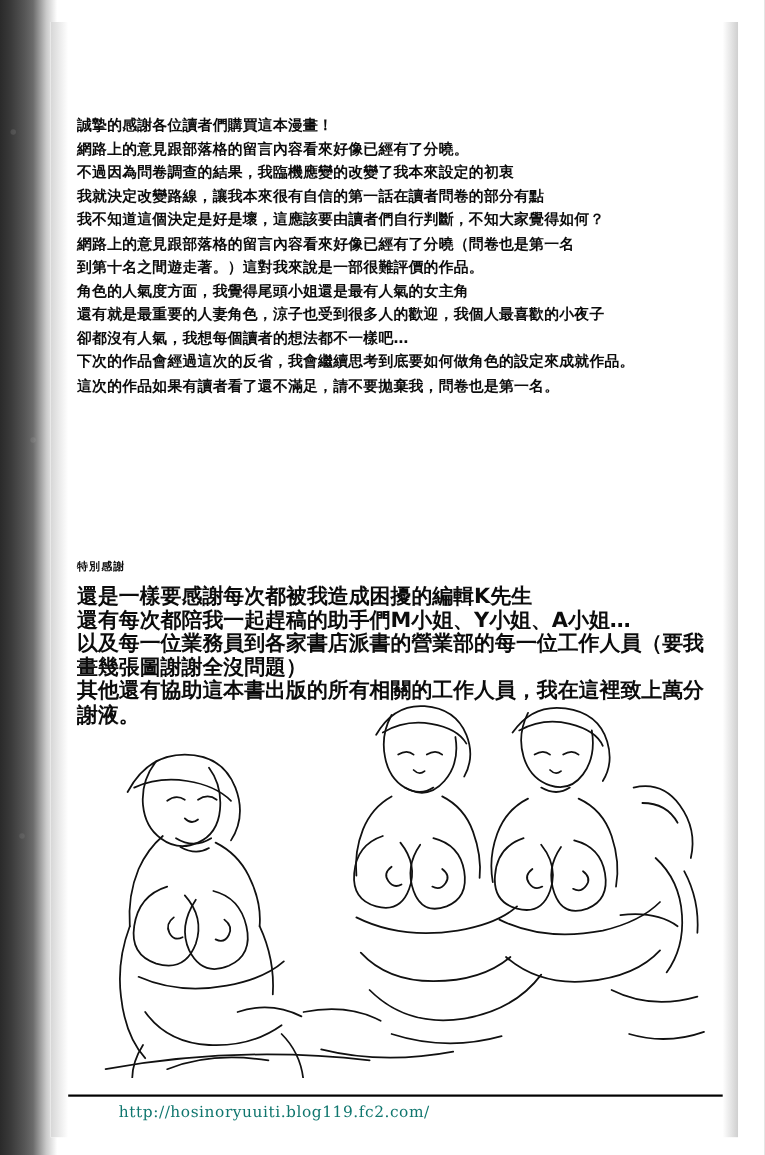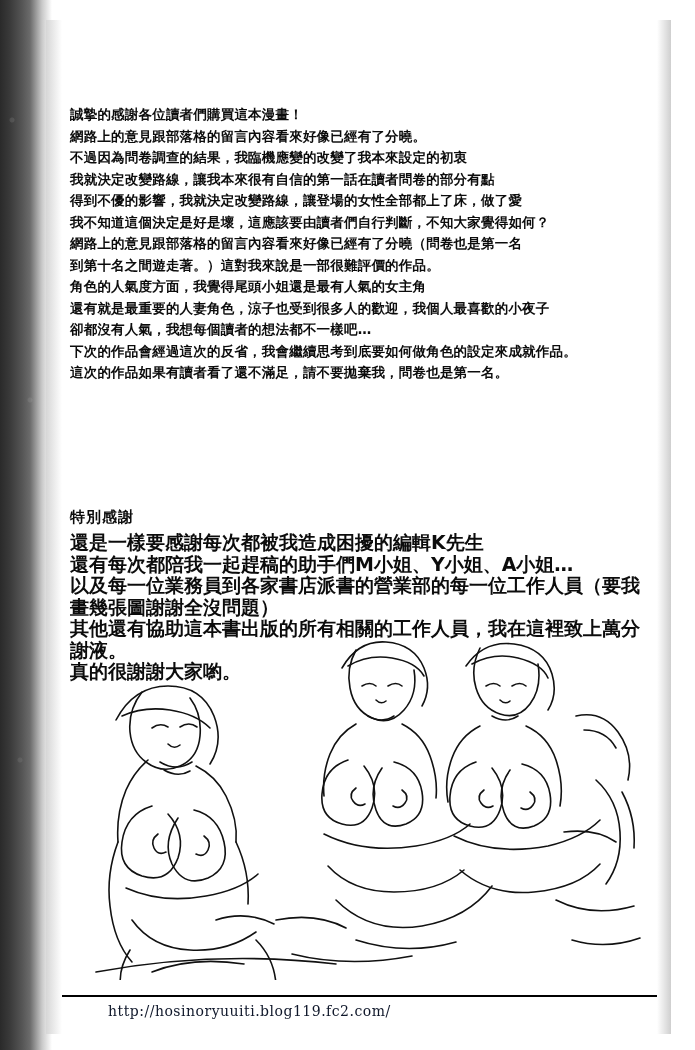--- a/index.html
+++ b/index.html
@@ -88,21 +88,21 @@
     letter-spacing: 0.2px;
   }
   .body-block p {
     margin: 0;
     white-space: pre-wrap;
   }
   .thanks-title {
     position: absolute;
     left: 24px;
     top: 488px;
-    font-size: 15px;
+    font-size: 10px;
     font-weight: bold;
     letter-spacing: 1px;
     color: #0c0c0c;
     text-align: center;
   }
   .thanks-block {
     position: absolute;
     left: 24px;
     top: 512px;
     width: 580px;
@@ -132,21 +132,21 @@
     height: 2px;
     background: #000;
   }
   .blog-url {
     position: absolute;
     left: 62px;
     top: 983px;
     font-family: "DejaVu Serif", serif;
     font-size: 14px;
     letter-spacing: 0.5px;
-    color: #0f172a;
+    color: #0f766e;
   }
   .signature {
     position: absolute;
     right: 28px;
     top: 975px;
     font-family: "DejaVu Sans", sans-serif;
     font-size: 26px;
     font-weight: bold;
     letter-spacing: 3px;
     color: #000;
@@ -161,39 +161,37 @@
   <div class="scan-frame"></div>
 
   <div class="page-inner">
 
 
     <div class="body-block">
       <p>誠摯的感謝各位讀者們購買這本漫畫！</p>
       <p>網路上的意見跟部落格的留言內容看來好像已經有了分曉。</p>
       <p>不過因為問卷調查的結果，我臨機應變的改變了我本來設定的初衷</p>
       <p>我就決定改變路線，讓我本來很有自信的第一話在讀者問卷的部分有點</p>
-      <p>得到不優的影響，我就決定改變路線，讓登場的女性全部都上了床，做了愛</p>
       <p>我不知道這個決定是好是壞，這應該要由讀者們自行判斷，不知大家覺得如何？</p>
       <p>網路上的意見跟部落格的留言內容看來好像已經有了分曉（問卷也是第一名</p>
       <p>到第十名之間遊走著。）這對我來說是一部很難評價的作品。</p>
       <p>角色的人氣度方面，我覺得尾頭小姐還是最有人氣的女主角</p>
       <p>還有就是最重要的人妻角色，涼子也受到很多人的歡迎，我個人最喜歡的小夜子</p>
       <p>卻都沒有人氣，我想每個讀者的想法都不一樣吧…</p>
       <p>下次的作品會經過這次的反省，我會繼續思考到底要如何做角色的設定來成就作品。</p>
       <p>這次的作品如果有讀者看了還不滿足，請不要拋棄我，問卷也是第一名。</p>
     </div>
 
     <div class="thanks-title">特別感謝</div>
 
     <div class="thanks-block">
       <p>還是一樣要感謝每次都被我造成困擾的編輯K先生</p>
       <p>還有每次都陪我一起趕稿的助手們M小姐、Y小姐、A小姐…</p>
       <p>以及每一位業務員到各家書店派書的營業部的每一位工作人員（要我畫幾張圖謝謝全沒問題）</p>
       <p>其他還有協助這本書出版的所有相關的工作人員，我在這裡致上萬分謝液。</p>
-      <p>真的很謝謝大家喲。</p>
     </div>
 
     <div class="artwork">
       <svg width="605" height="360" viewBox="0 0 605 360" xmlns="http://www.w3.org/2000/svg" fill="none" stroke="#111" stroke-width="1.6" stroke-linecap="round" stroke-linejoin="round">
 
         <path d="M60 100 q18 -34 52 -34 q34 0 46 30 q10 26 -4 48"></path>
         <path d="M66 96 q22 -10 48 -6 q26 4 40 18"></path>
         <path d="M86 72 q-14 18 -12 40 q2 20 16 30 q16 12 34 4 q18 -8 20 -30 q2 -22 -10 -38"></path>
         <path d="M96 108 q8 -6 16 -1"></path>
         <path d="M124 107 q9 -6 17 0"></path>

